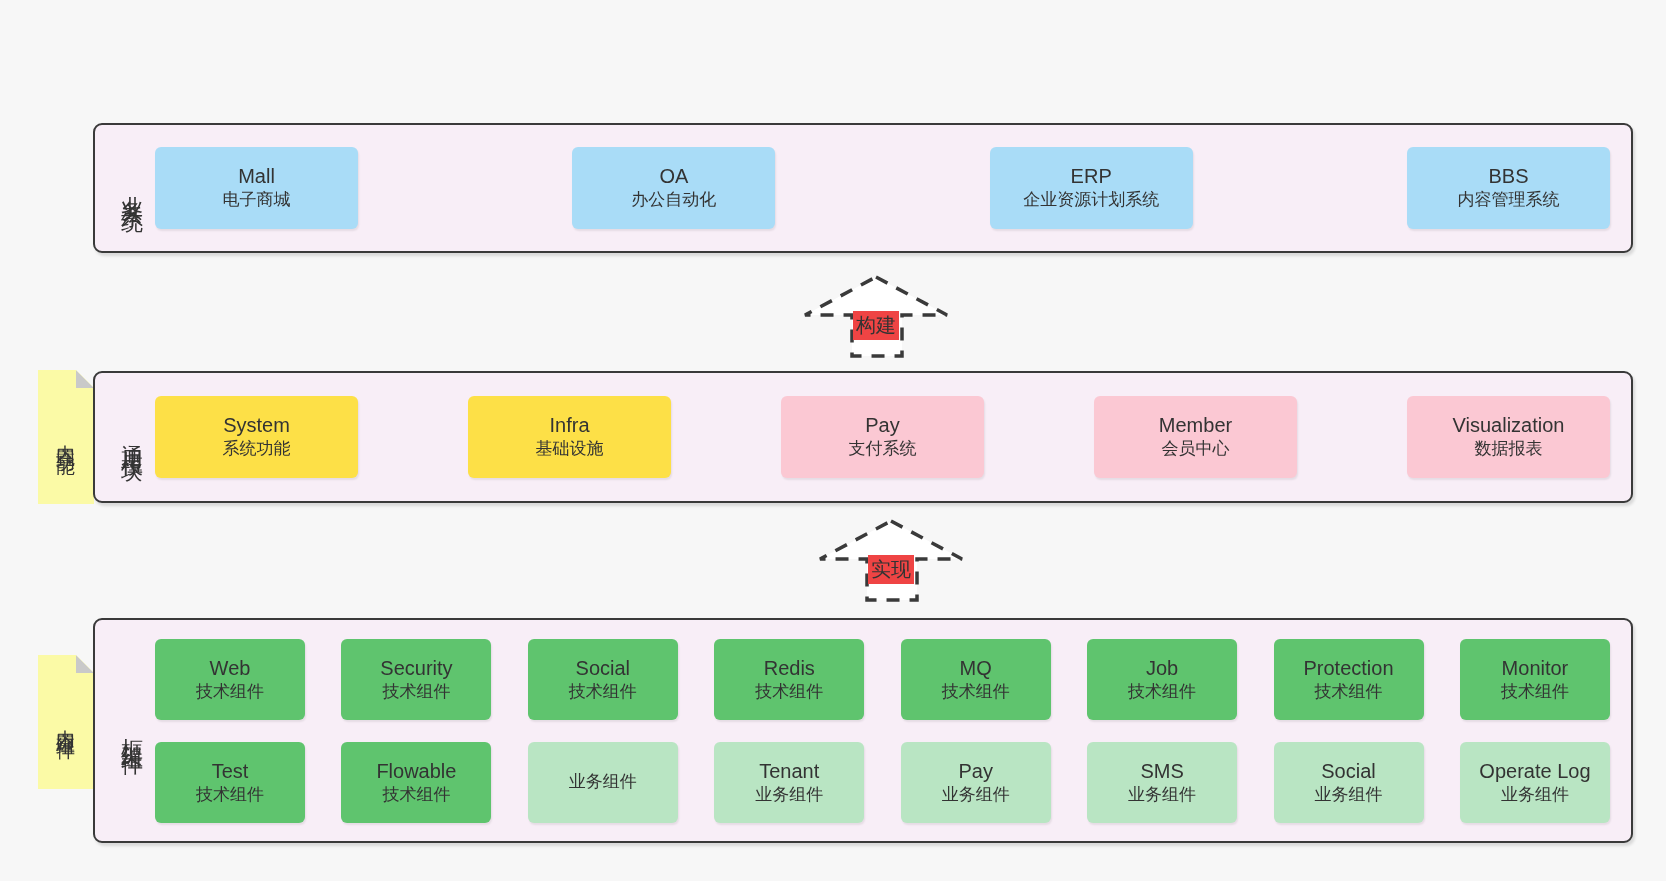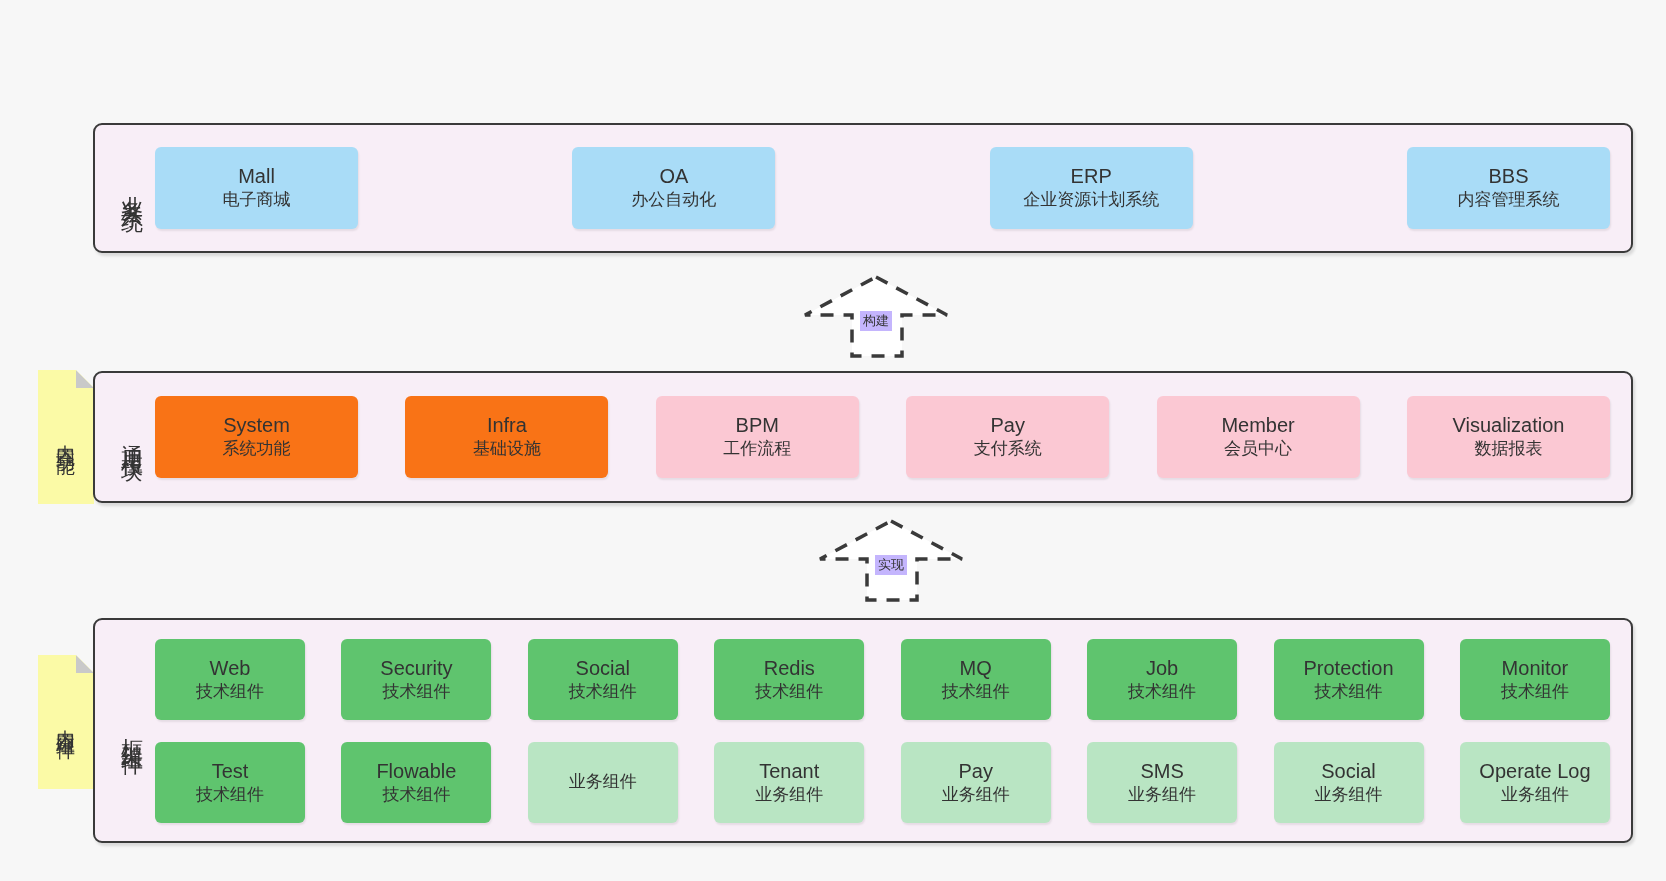--- a/index.html
+++ b/index.html
@@ -16,39 +16,39 @@
   .row{display:flex;justify-content:space-between;}
 
   
   .box{border-radius:6px;display:flex;flex-direction:column;align-items:center;justify-content:center;
        text-align:center;box-shadow:1px 2px 2px rgba(0,0,0,0.08);padding:2px 6px;box-sizing:border-box;}
   .box-l{width:203px;height:82px;}
   .box-s{width:150px;height:81px;}
   .box-name{font-size:20px;line-height:1.25;}
   .box-desc{font-size:17px;line-height:1.35;}
   .blue{background:#a9dcf7;}
-  .red{background:#f97316;}
+  .red{background:#fde047;}
   .pink{background:#fbc8d3;}
   .green{background:#5fc46e;}
   .lgreen{background:#b9e5c3;}
 
   
   .note{position:absolute;left:38px;width:56px;height:134px;background:#fbfaa6;
         display:flex;align-items:center;justify-content:center;
         clip-path:polygon(0 0,calc(100% - 18px) 0,100% 18px,100% 100%,0 100%);}
   .note-fold{position:absolute;top:0;right:0;width:18px;height:18px;background:#c9c9c9;
         clip-path:polygon(0 0,100% 100%,0 100%);}
   .note-text{writing-mode:vertical-rl;text-orientation:upright;font-size:19px;letter-spacing:4px;
         color:#333;line-height:1;}
 
   
   .arrow{position:absolute;width:150px;height:85px;}
   .arrow svg{position:absolute;left:0;top:0;}
   .arrow-label{position:absolute;left:50%;top:37px;transform:translateX(-50%);
-        background:#c4b5fd;font-size:13px;padding:1px 3px;color:#333;white-space:nowrap;}
+        background:#ef4444;font-size:20px;padding:1px 3px;color:#333;white-space:nowrap;}
   #arrow-build{left:801px;top:274px;}
   #arrow-impl{left:816px;top:518px;}
 
   #layer-business{top:123px;height:130px;}
   #layer-modules{top:371px;height:132px;}
   #layer-components{top:618px;height:225px;}
 </style>
 </head>
 <body>
 
@@ -98,24 +98,20 @@
     <div class="boxes">
       <div class="box box-l red">
         <div class="box-name">System</div>
         <div class="box-desc">系统功能</div>
       </div>
       <div class="box box-l red">
         <div class="box-name">Infra</div>
         <div class="box-desc">基础设施</div>
       </div>
       <div class="box box-l pink">
-        <div class="box-name">BPM</div>
-        <div class="box-desc">工作流程</div>
-      </div>
-      <div class="box box-l pink">
         <div class="box-name">Pay</div>
         <div class="box-desc">支付系统</div>
       </div>
       <div class="box box-l pink">
         <div class="box-name">Member</div>
         <div class="box-desc">会员中心</div>
       </div>
       <div class="box box-l pink">
         <div class="box-name">Visualization</div>
         <div class="box-desc">数据报表</div>

